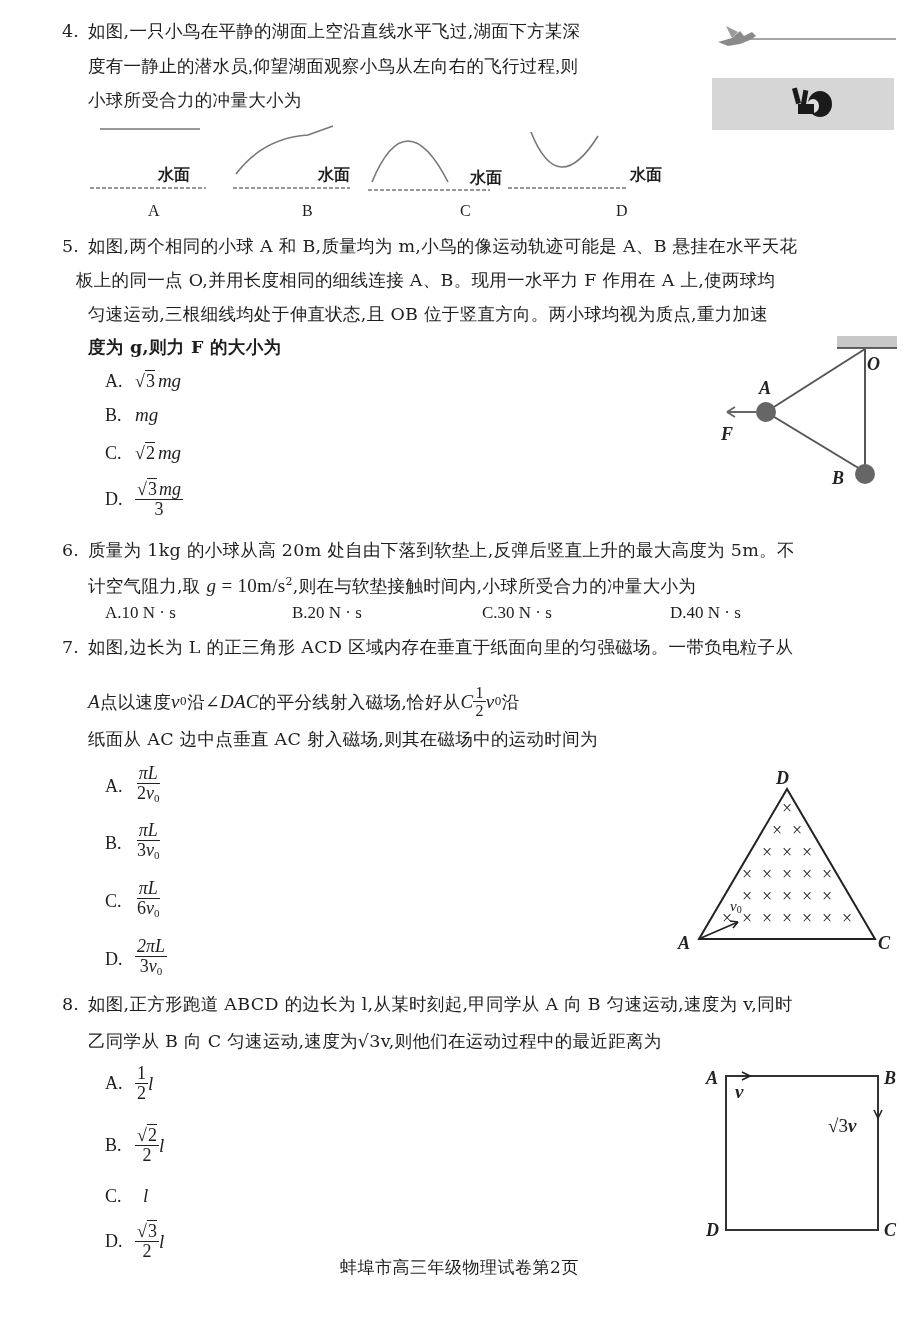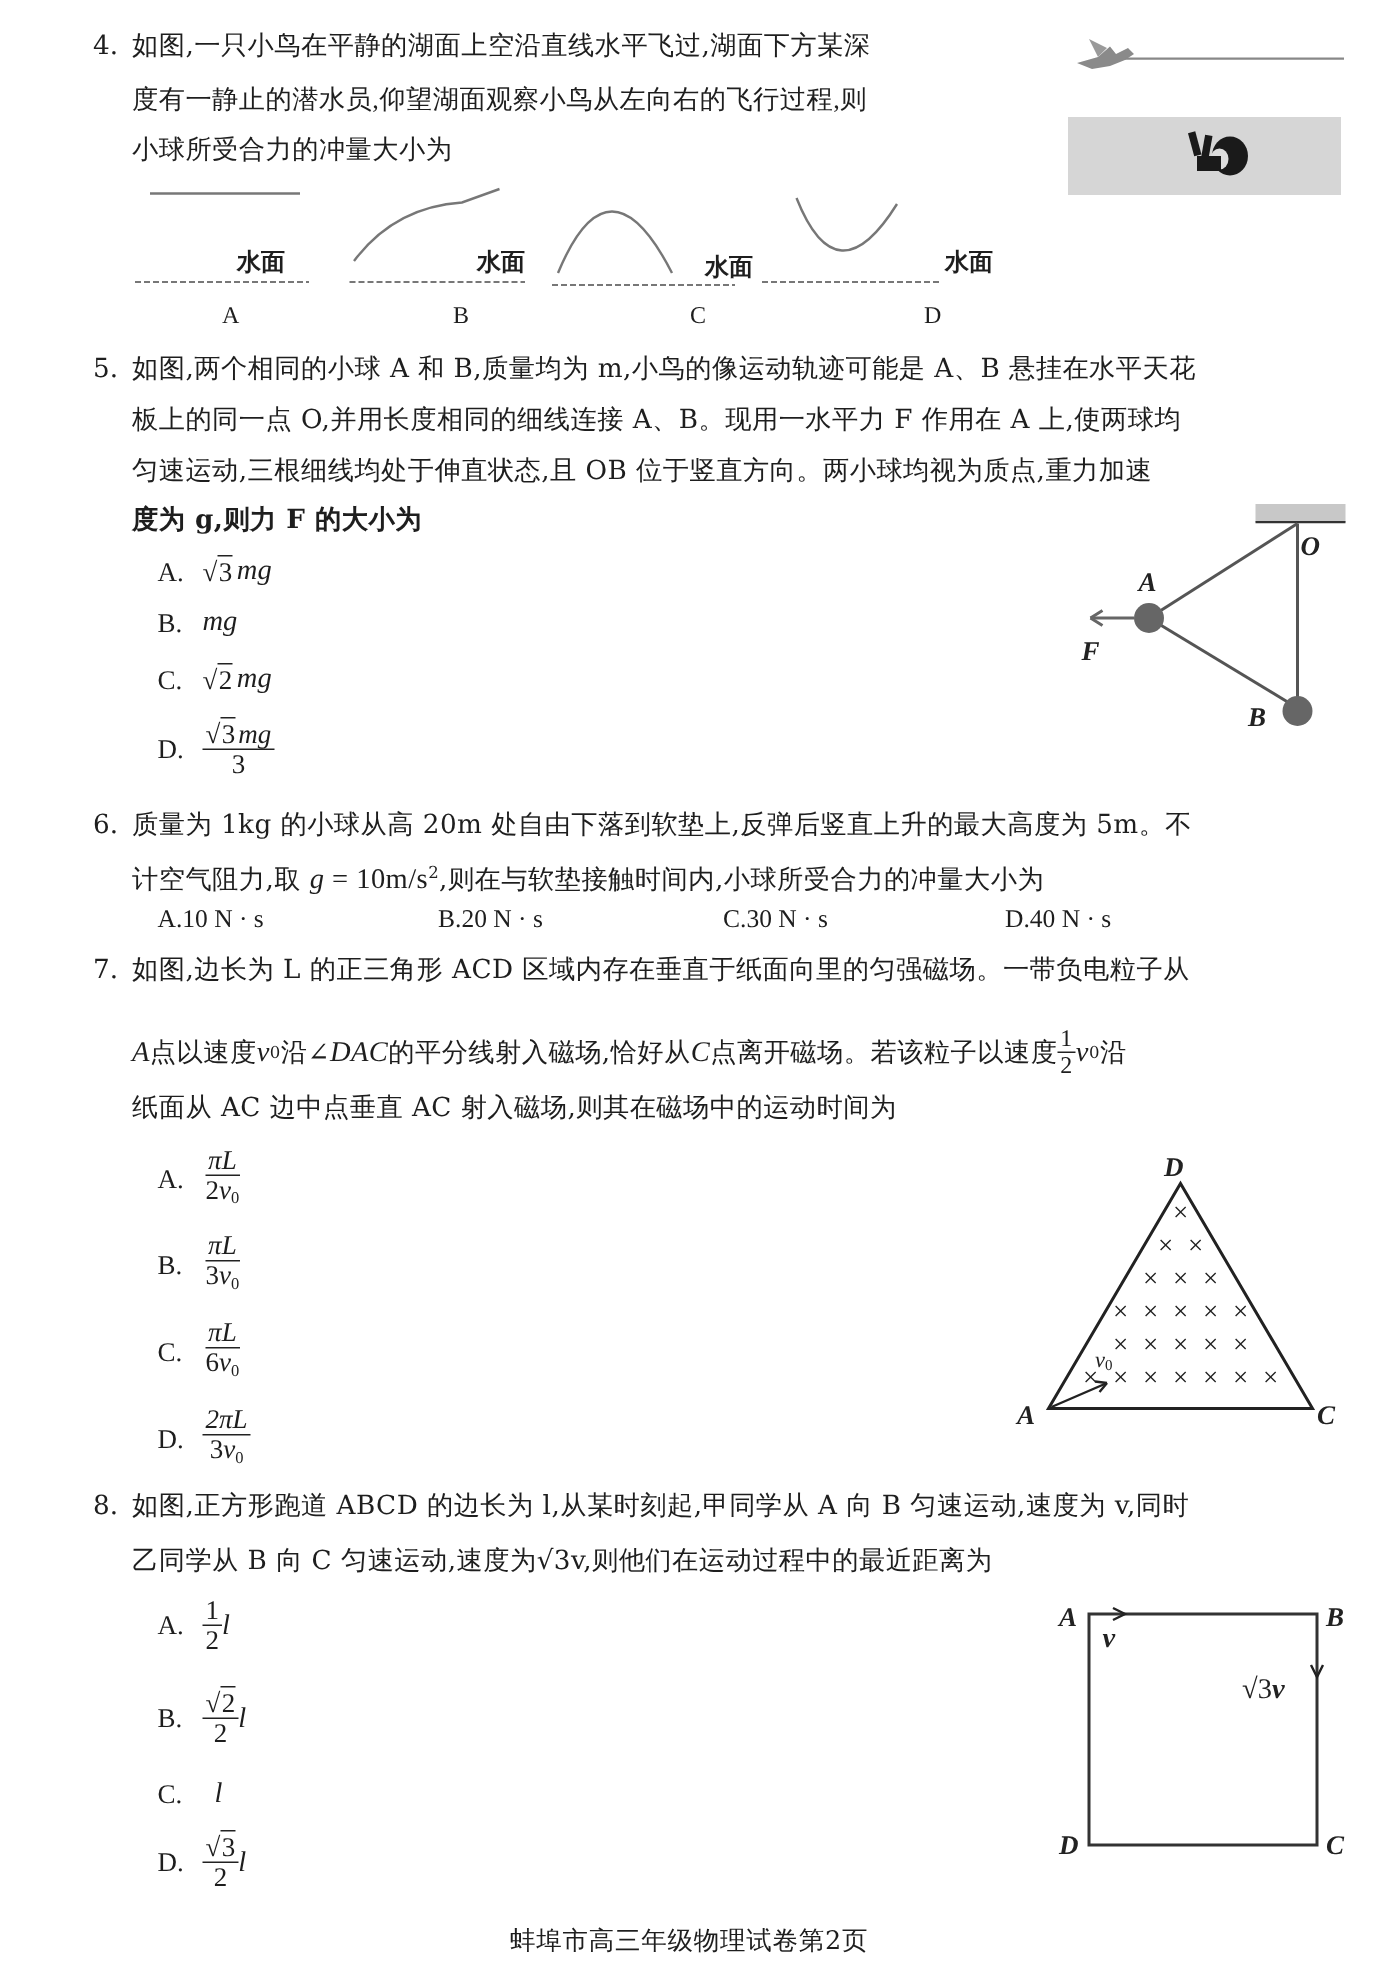--- a/index.html
+++ b/index.html
@@ -12,21 +12,21 @@
   .rm { font-family: "Liberation Serif", serif; font-size: 19px; }
   .opt { position: absolute; font-family: "Liberation Serif", serif; font-size: 18px; display: flex; align-items: center; }
   .opt .lbl { width: 30px; }
   .frac { display: inline-flex; flex-direction: column; align-items: center; vertical-align: middle; font-family: "Liberation Serif", serif; font-size: 18px; line-height: 19px; }
   .frac .num { border-bottom: 1.2px solid #222; padding: 0 2px; }
   .frac .den { padding: 0 2px; }
   .sqrt { display: inline-block; }
   .sqrt .rad { border-top: 1.2px solid #222; padding-left: 1px; }
   .sub { font-size: 11px; vertical-align: -3px; }
   .sup { font-size: 11px; vertical-align: 7px; }
-  .footer { position: absolute; left: 0; width: 919px; top: 1282px; text-align: center; font-size: 17px; letter-spacing: 0.5px; }
+  .footer { position: absolute; left: 0; width: 919px; top: 1256px; text-align: center; font-size: 17px; letter-spacing: 0.5px; }
   svg text { font-family: "Liberation Serif", serif; }
 </style>
 </head>
 <body>
 
 <div class="qnum" style="left:62px;top:20px;">4.</div>
 <div class="line" style="left:88px;top:20px;">如图,一只小鸟在平静的湖面上空沿直线水平飞过,湖面下方某深</div>
 <div class="line" style="left:88px;top:55px;font-family:Liberation Serif, serif;">度有一静止的潜水员,仰望湖面观察小鸟从左向右的飞行过程,则</div>
 <div class="line" style="left:88px;top:89px;">小球所受合力的冲量大小为</div>
 
@@ -64,21 +64,21 @@
 <div class="abs" style="left:318px;top:165px;font-size:16px;font-family:'DejaVu Sans',sans-serif;font-weight:bold;">水面</div>
 <div class="abs" style="left:470px;top:168px;font-size:16px;font-family:'DejaVu Sans',sans-serif;font-weight:bold;">水面</div>
 <div class="abs" style="left:630px;top:165px;font-size:16px;font-family:'DejaVu Sans',sans-serif;font-weight:bold;">水面</div>
 <div class="abs" style="left:148px;top:202px;font-size:16px;font-family:'Liberation Serif',serif;">A</div>
 <div class="abs" style="left:302px;top:202px;font-size:16px;font-family:'Liberation Serif',serif;">B</div>
 <div class="abs" style="left:460px;top:202px;font-size:16px;font-family:'Liberation Serif',serif;">C</div>
 <div class="abs" style="left:616px;top:202px;font-size:16px;font-family:'Liberation Serif',serif;">D</div>
 
 <div class="qnum" style="left:62px;top:235px;">5.</div>
 <div class="line" style="left:88px;top:235px;">如图,两个相同的小球 A 和 B,质量均为 m,小鸟的像运动轨迹可能是 A、B 悬挂在水平天花</div>
-<div class="line" style="left:88px;top:269px;">板上的同一点 O,并用长度相同的细线连接 A、B。现用一水平力 F 作用在 A 上,使两球均</div>
+<div class="line" style="left:76px;top:269px;">板上的同一点 O,并用长度相同的细线连接 A、B。现用一水平力 F 作用在 A 上,使两球均</div>
 <div class="line" style="left:88px;top:303px;">匀速运动,三根细线均处于伸直状态,且 OB 位于竖直方向。两小球均视为质点,重力加速</div>
 <div class="line" style="left:88px;top:336px;font-weight:bold;">度为 g,则力 F 的大小为</div>
 
 <div class="opt" style="left:105px;top:370px;">
   <span class="lbl">A.</span>
   <span class="sqrt">√<span class="rad">3</span></span>
   <span class="it" style="margin-left:3px">mg</span>
 </div>
 <div class="opt" style="left:105px;top:404px;">
   <span class="lbl">B.</span>
@@ -137,21 +137,20 @@
 <div class="line" style="left:88px;top:636px;">如图,边长为 L 的正三角形 ACD 区域内存在垂直于纸面向里的匀强磁场。一带负电粒子从</div>
 <div class="line" style="left:88px;top:684px;display:flex;align-items:center;">
   <span class="it">A</span>
     <span> 点以速度 </span>
     <span class="it">v</span>
     <span class="sub">0</span>
     <span> 沿∠</span>
     <span class="it">DAC</span>
     <span> 的平分线射入磁场,恰好从 </span>
     <span class="it">C</span>
-    <span> 点离开磁场。若该粒子以速度</span>
     <span class="frac" style="font-size:16px;line-height:17px;">
       <span class="num">1</span>
       <span class="den">2</span>
     </span>
     <span class="it">v</span>
     <span class="sub">0</span>
     <span> 沿</span>
 </div>
 <div class="line" style="left:88px;top:728px;">纸面从 AC 边中点垂直 AC 射入磁场,则其在磁场中的运动时间为</div>
 

